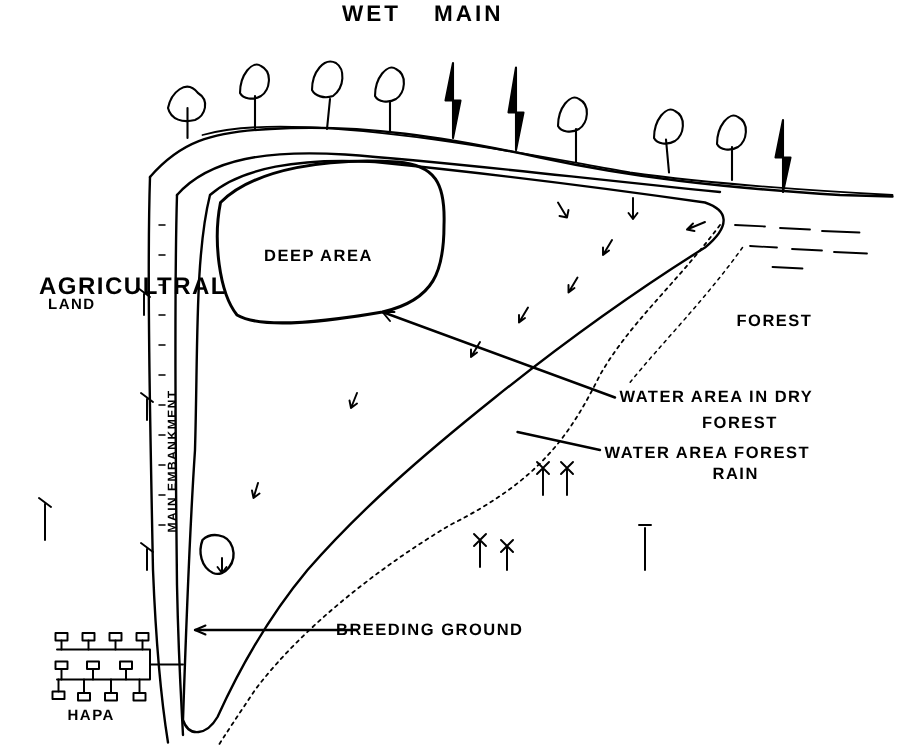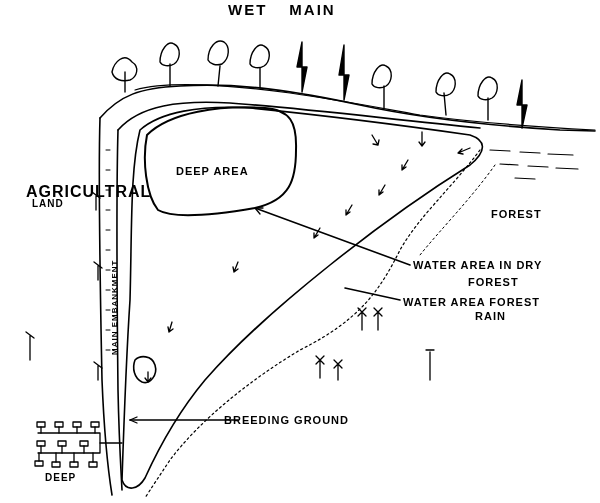--- a/index.html
+++ b/index.html
@@ -135,13 +135,13 @@
 <div class="lbl" style="left:176px; top:165px;">DEEP AREA</div>
 <div class="lbl" style="left:491px; top:208px;text-align:center;">FOREST</div>
 <div class="lbl" style="left:26px; top:186px; font-size:16px;">AGRICULTRAL</div>
 <div class="lbl" style="left:32px; top:198px; font-size:10px;">LAND</div>
 <div class="lbl vert" style="left:109px; top:355px;">MAIN EMBANKMENT</div>
 <div class="lbl" style="left:413px; top:259px;">WATER   AREA IN DRY</div>
 <div class="lbl" style="left:468px; top:276px;">FOREST</div>
 <div class="lbl" style="left:403px; top:296px;">WATER  AREA  FOREST</div>
 <div class="lbl" style="left:458px; top:310px;margin-left:17px;">RAIN</div>
 <div class="lbl" style="left:224px; top:414px;">BREEDING   GROUND</div>
-<div class="lbl" style="left:45px; top:472px; font-size:10px;">DEEP</div>
+<div class="lbl" style="left:45px; top:472px; font-size:10px;">HAPA</div>
 
 </body></html>

